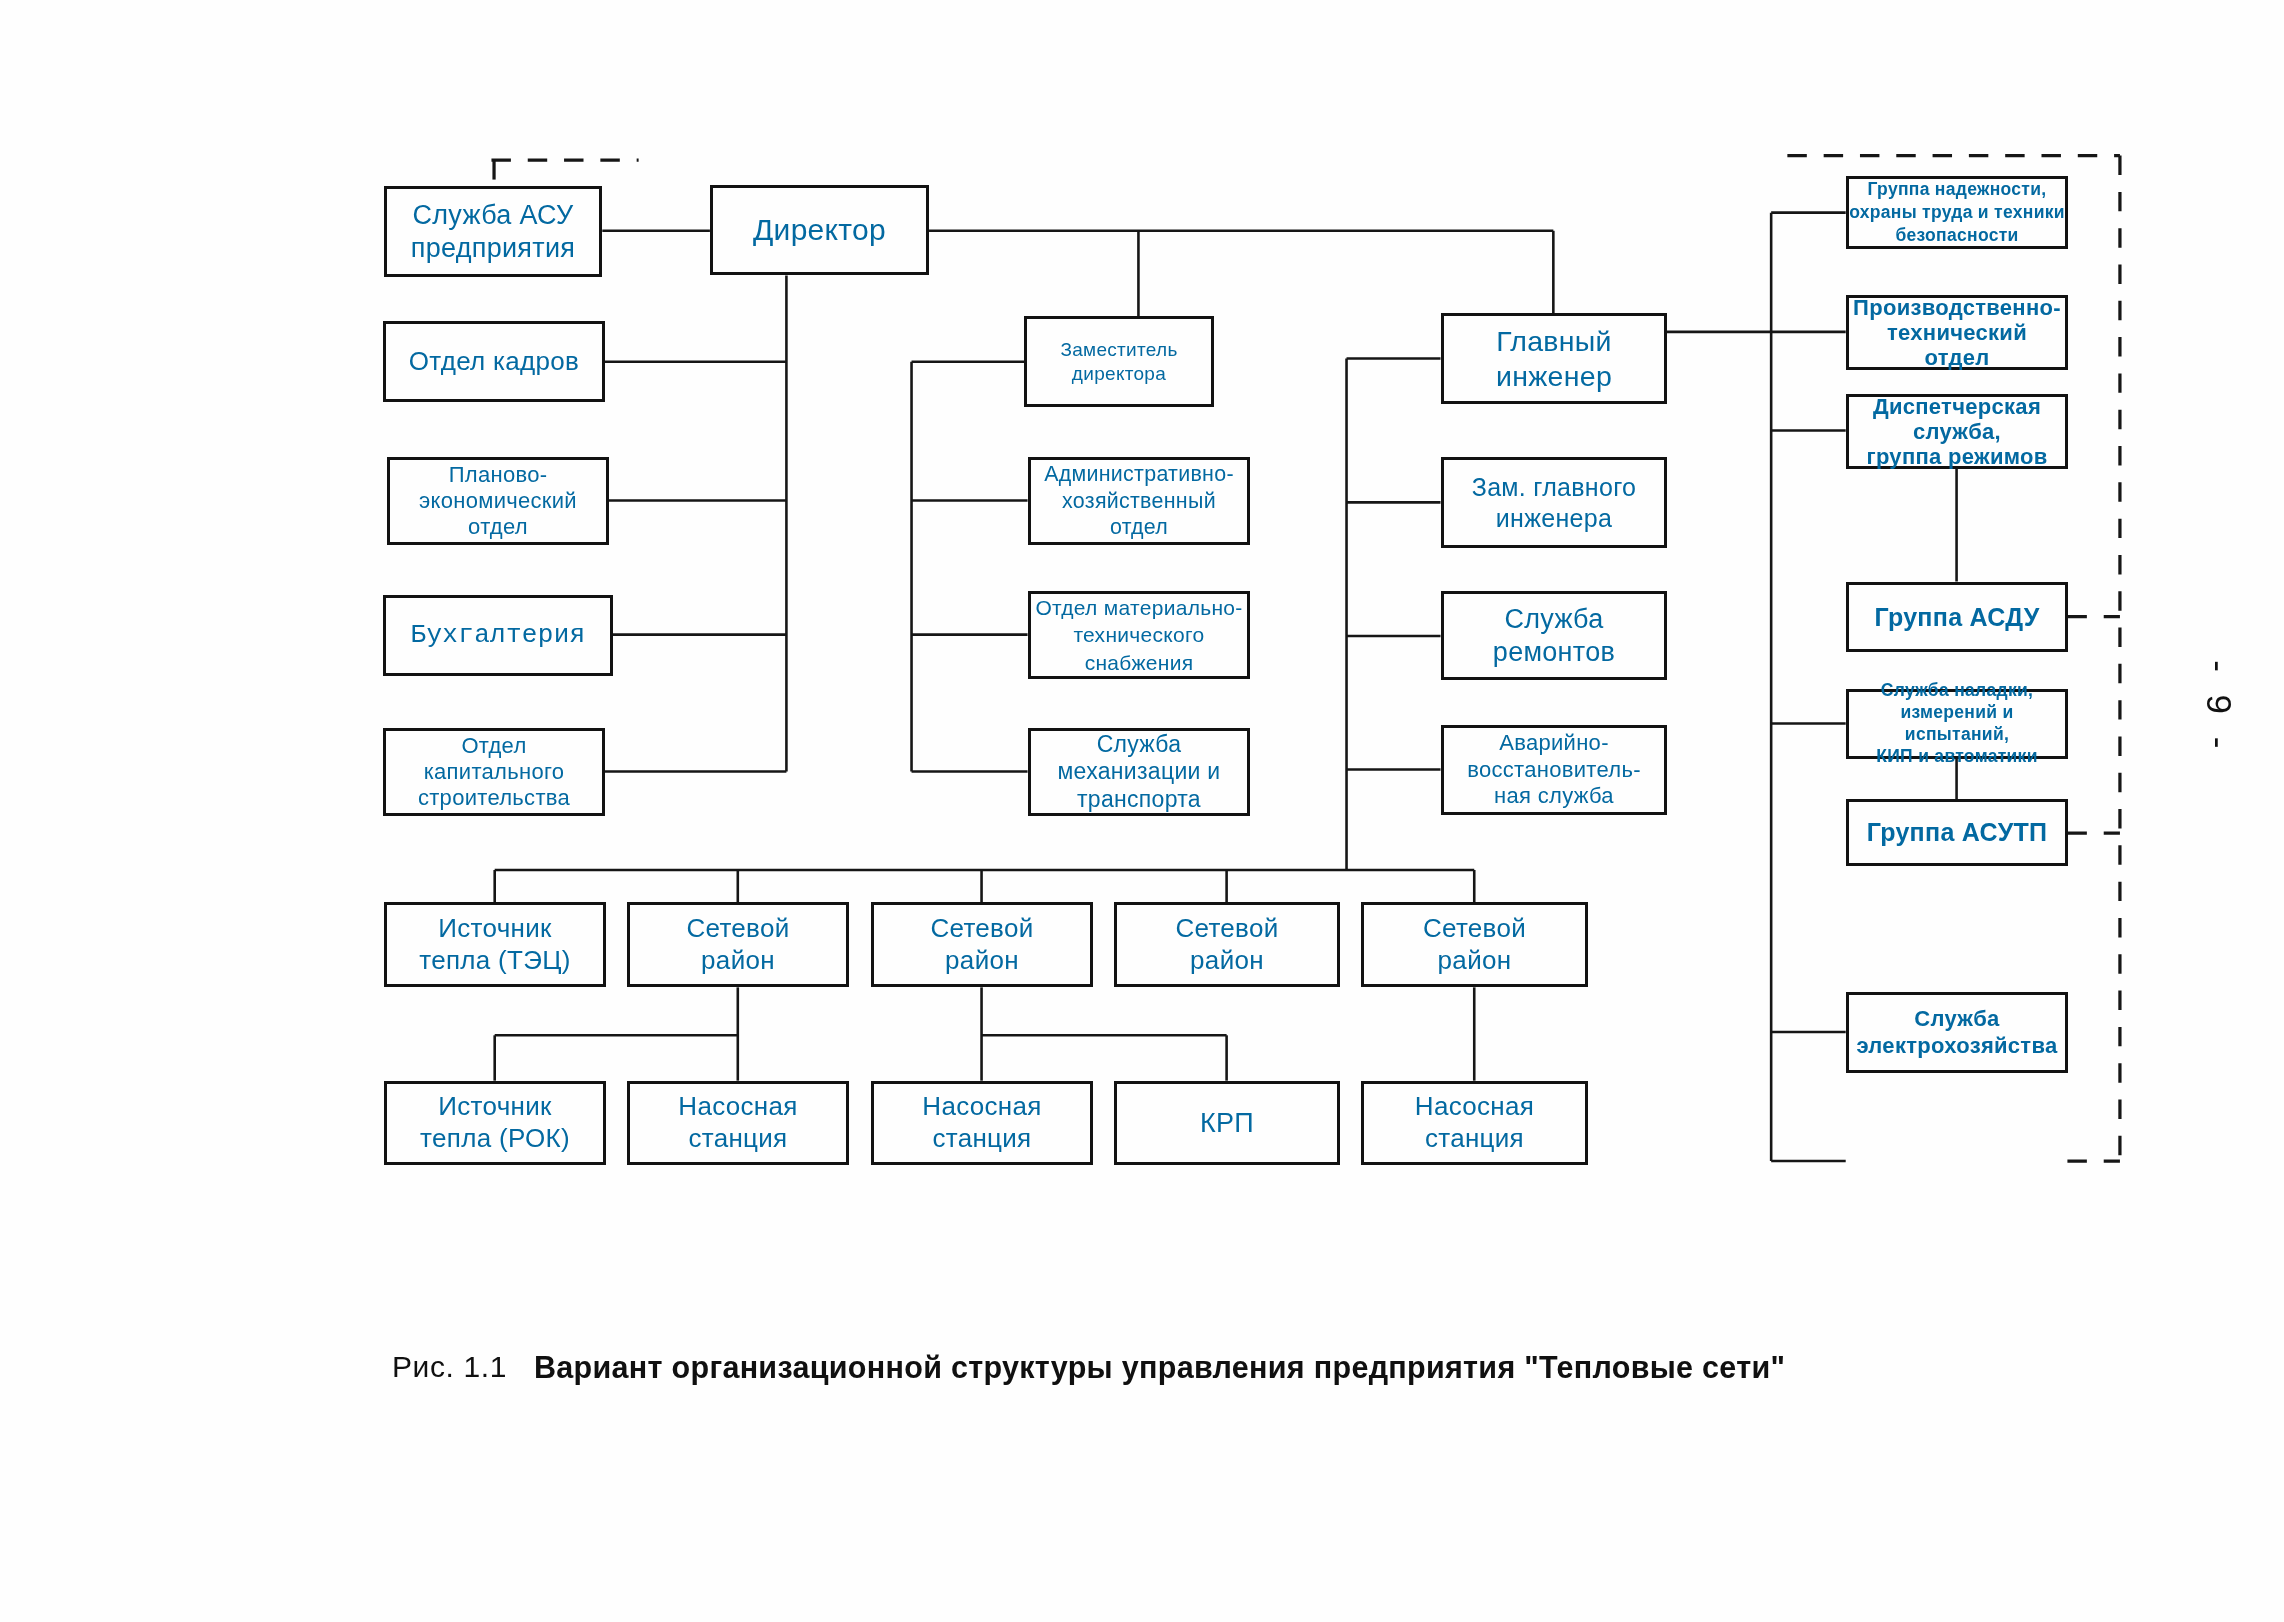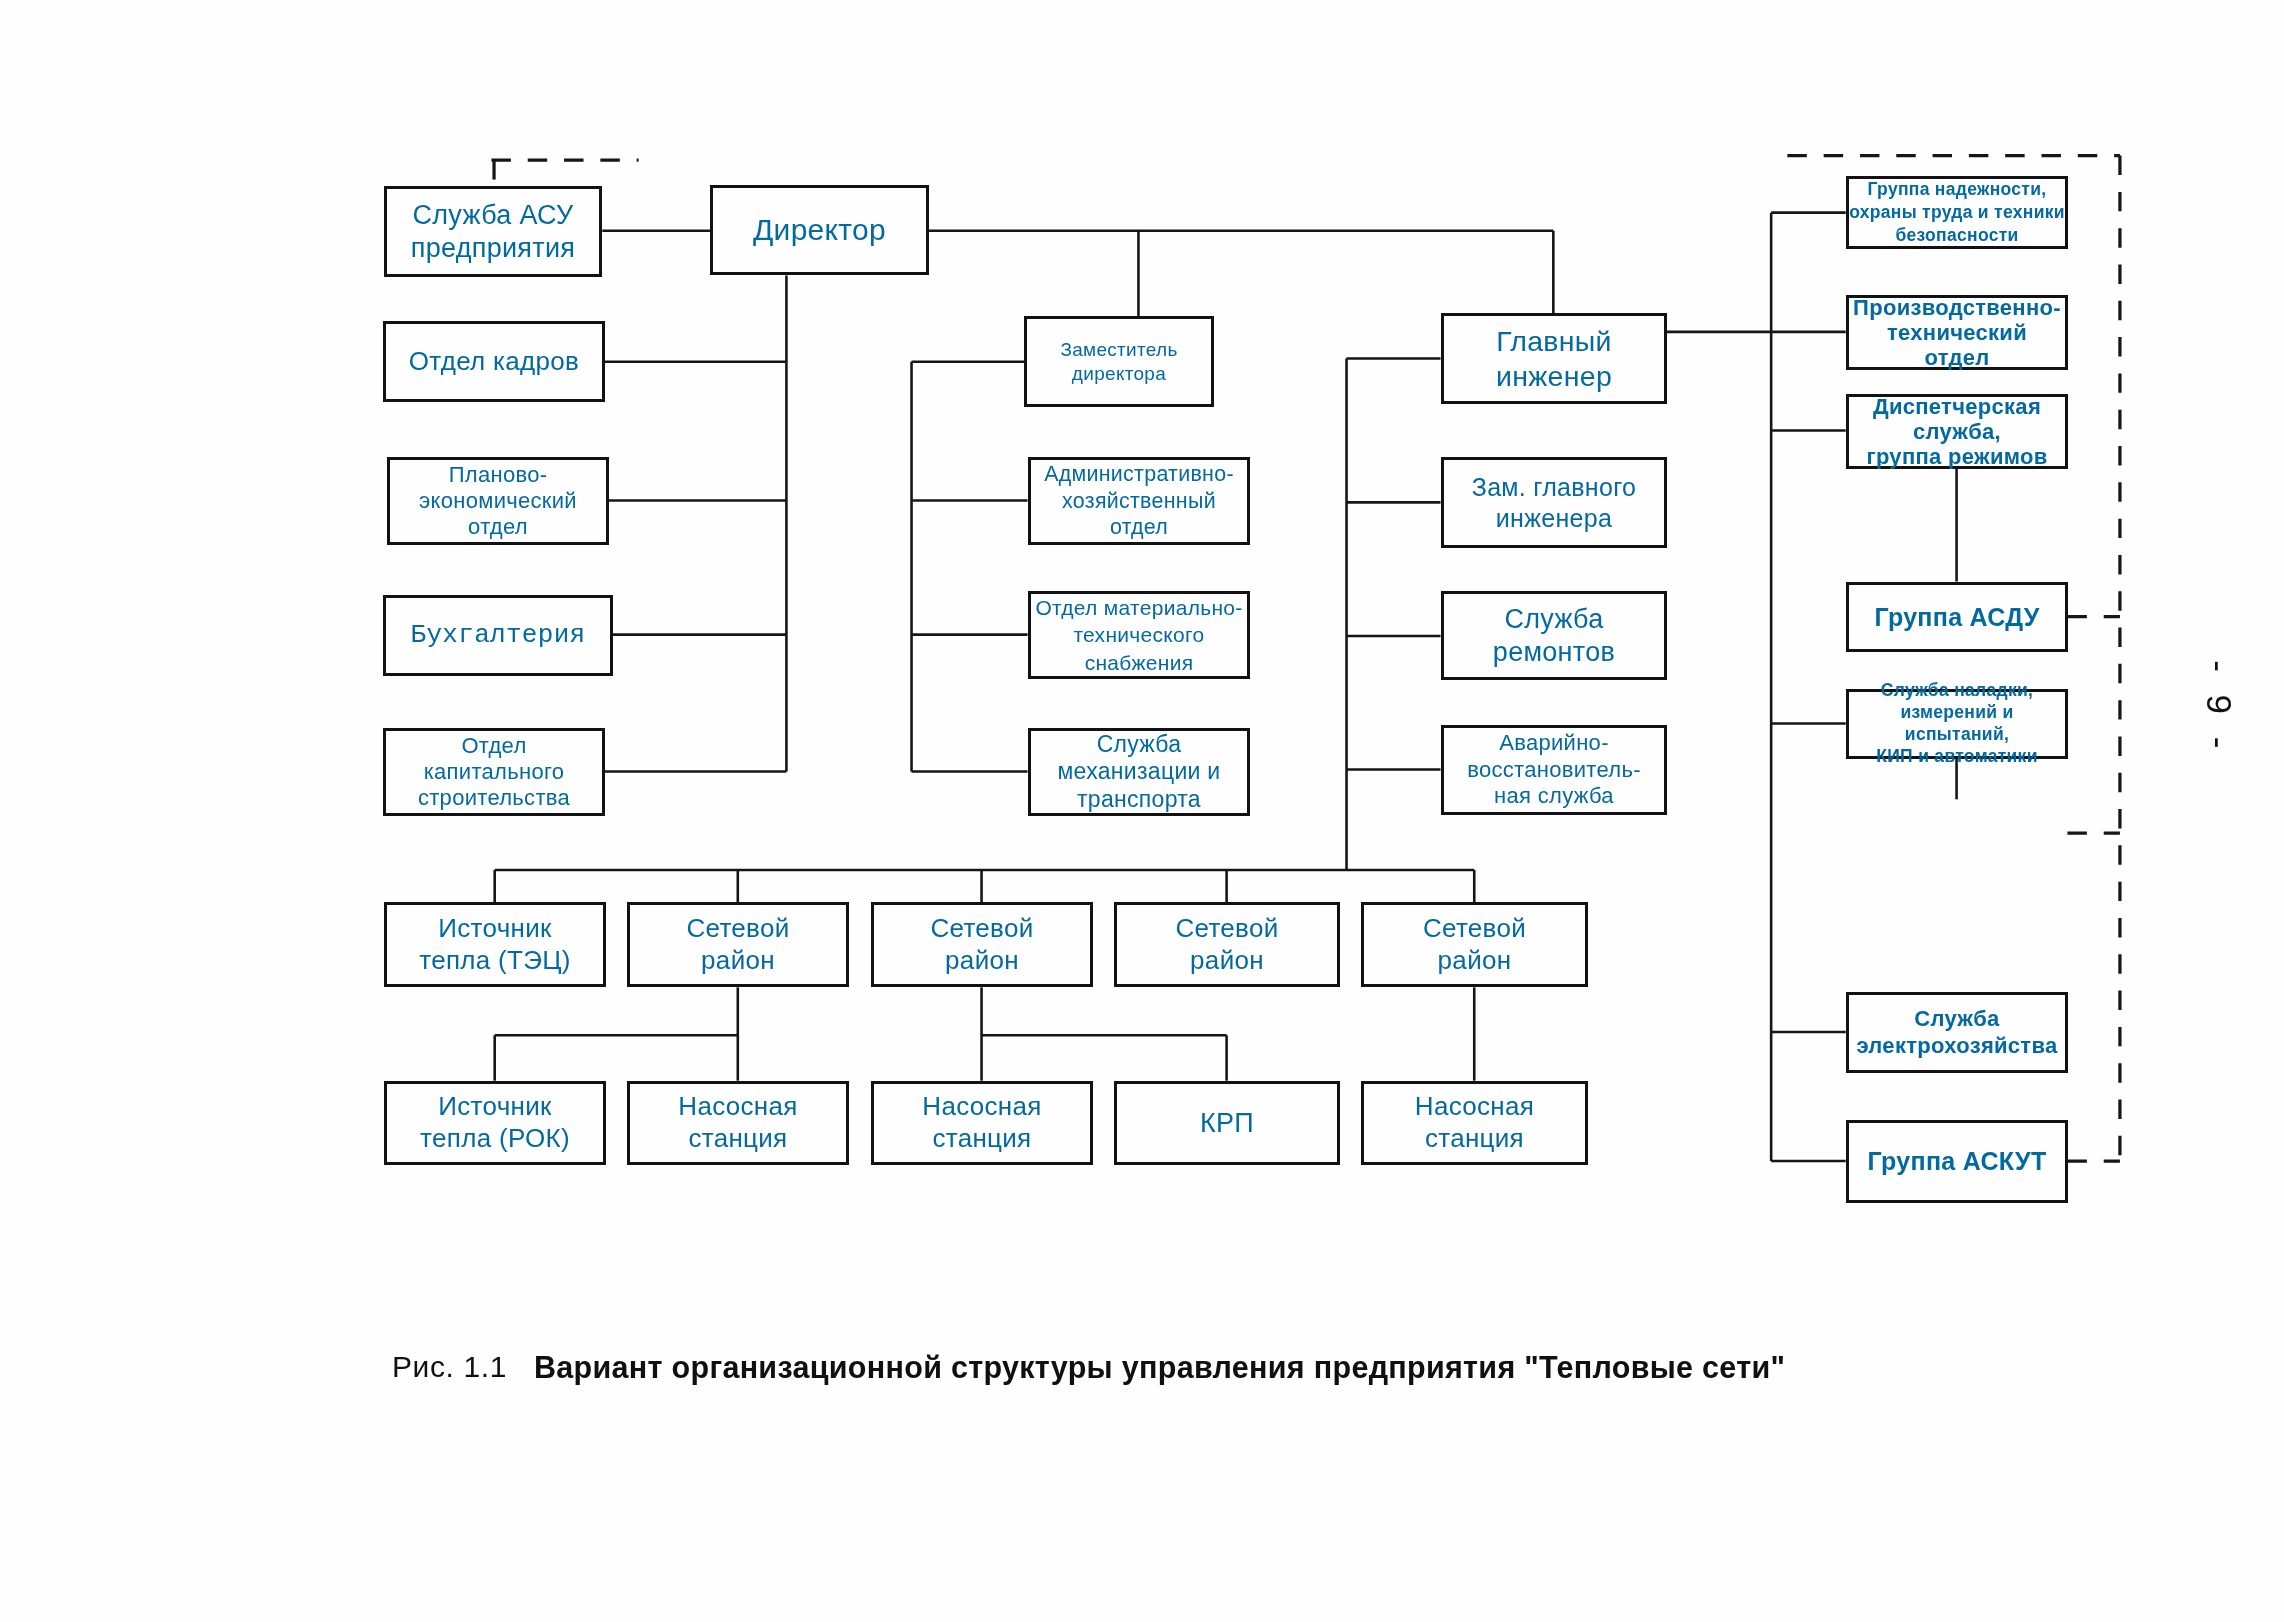--- a/index.html
+++ b/index.html
@@ -166,23 +166,23 @@
   <div class="box b-pto c5">Производственно-
 технический
 отдел</div>
   <div class="box b-disp c5">Диспетчерская
 служба,
 группа режимов</div>
   <div class="box b-asdu c5">Группа АСДУ</div>
   <div class="box b-naladka c5">Служба наладки,
 измерений и испытаний,
 КИП и автоматики</div>
+  <div class="box b-asutp c5">Группа АСУТП</div>
   <div class="box b-electro c5">Служба
 электрохозяйства</div>
-  <div class="box b-askut c5">Группа АСКУТ</div>
   <div class="box b-itec">Источник
 тепла (ТЭЦ)</div>
   <div class="box b-sr1">Сетевой
 район</div>
   <div class="box b-sr2">Сетевой
 район</div>
   <div class="box b-sr3">Сетевой
 район</div>
   <div class="box b-sr4">Сетевой
 район</div>

